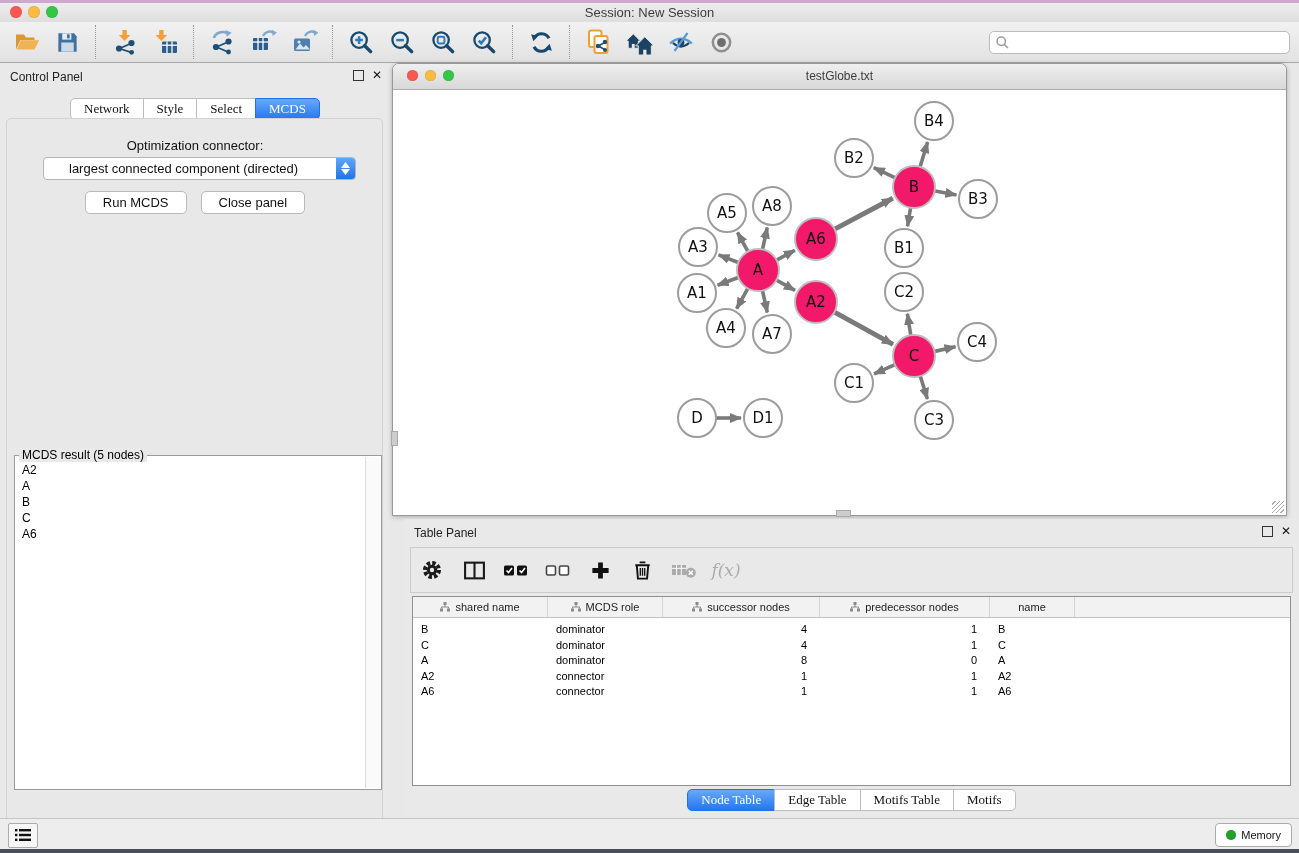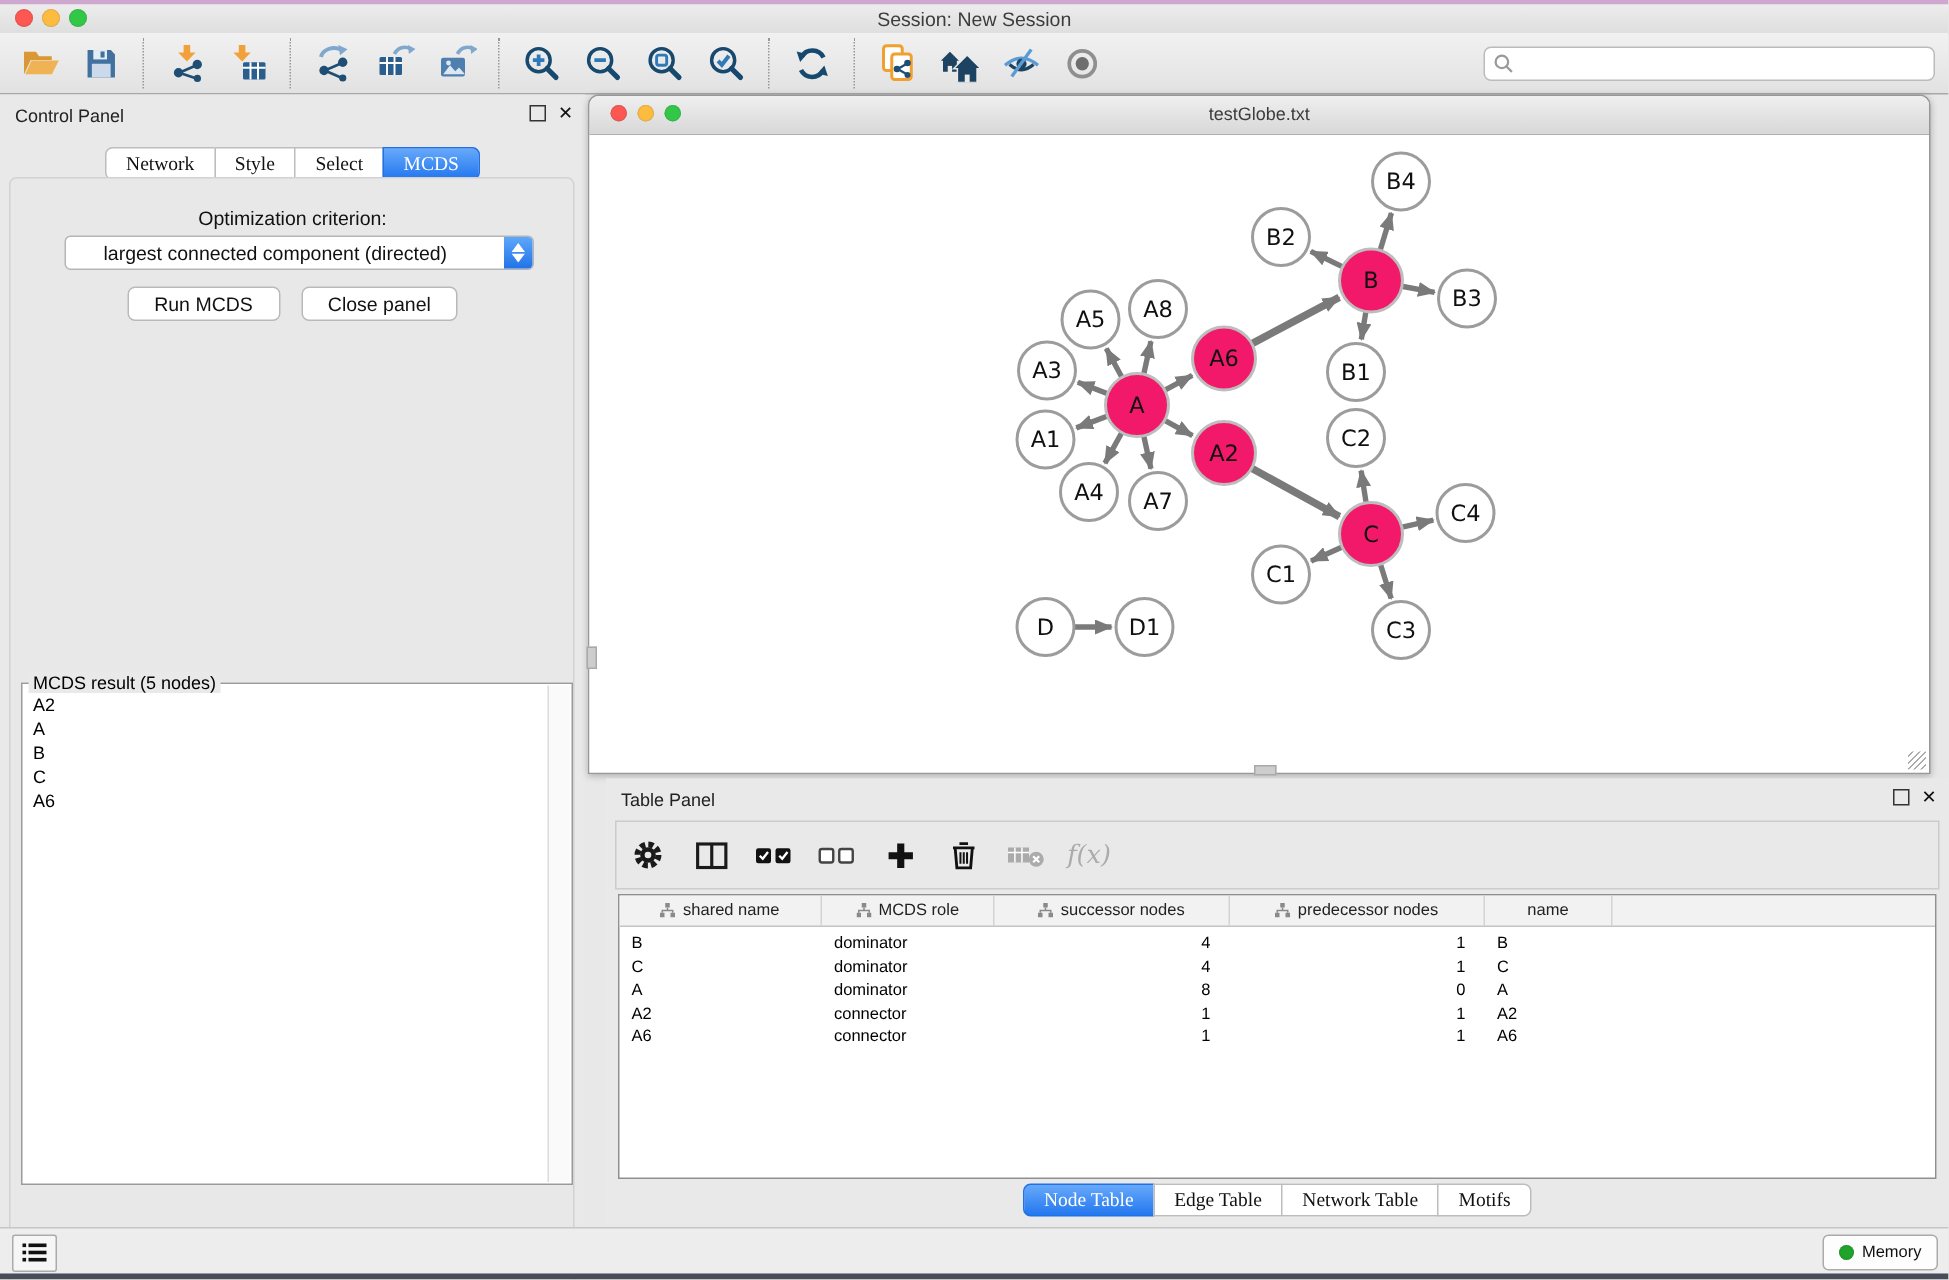--- a/index.html
+++ b/index.html
@@ -261,21 +261,21 @@
       <span class="closeicon">✕</span>
     </span>
   </div>
   <div class="segrow" id="cp-tabs" style="margin-top:9px;">
       <div class="seg">Network</div>
       <div class="seg">Style</div>
       <div class="seg">Select</div>
       <div class="seg sel">MCDS</div>
     </div>
   <div class="cpbody"></div>
-  <div class="optlabel">Optimization criterion:</div>
+  <div class="optlabel">Optimization connector:</div>
   <div class="mcselect">
     <span class="val">largest connected component (directed)</span>
     <span class="stepper">
       <svg width="9" height="6" viewBox="0 0 9 6">
           <path d="M4.5 0L9 6H0z" fill="#fff"></path>
         </svg>
       <svg width="9" height="6" viewBox="0 0 9 6">
           <path d="M4.5 6L0 0h9z" fill="#fff"></path>
         </svg>
     </span>
@@ -561,21 +561,21 @@
           <div class="td" style="width: 115px;">connector</div>
           <div class="td r" style="width: 157px;">1</div>
           <div class="td r" style="width: 170px;">1</div>
           <div class="td" style="width: 85px;">A6</div>
         </div>
       </div>
   </div>
   <div class="tabsrow segrow" id="table-tabs">
       <div class="seg sel">Node Table</div>
       <div class="seg">Edge Table</div>
-      <div class="seg">Network Table</div>
+      <div class="seg">Motifs Table</div>
       <div class="seg">Motifs</div>
     </div>
 </div>
 
 <div class="abs statusbar">
   <div class="listbtn">
     <svg width="18" height="15" viewBox="0 0 18 15">
         <g fill="#111">
           <rect x="1" y="1" width="2.4" height="2.4"></rect>
           <rect x="5" y="1" width="12" height="2.4"></rect>

